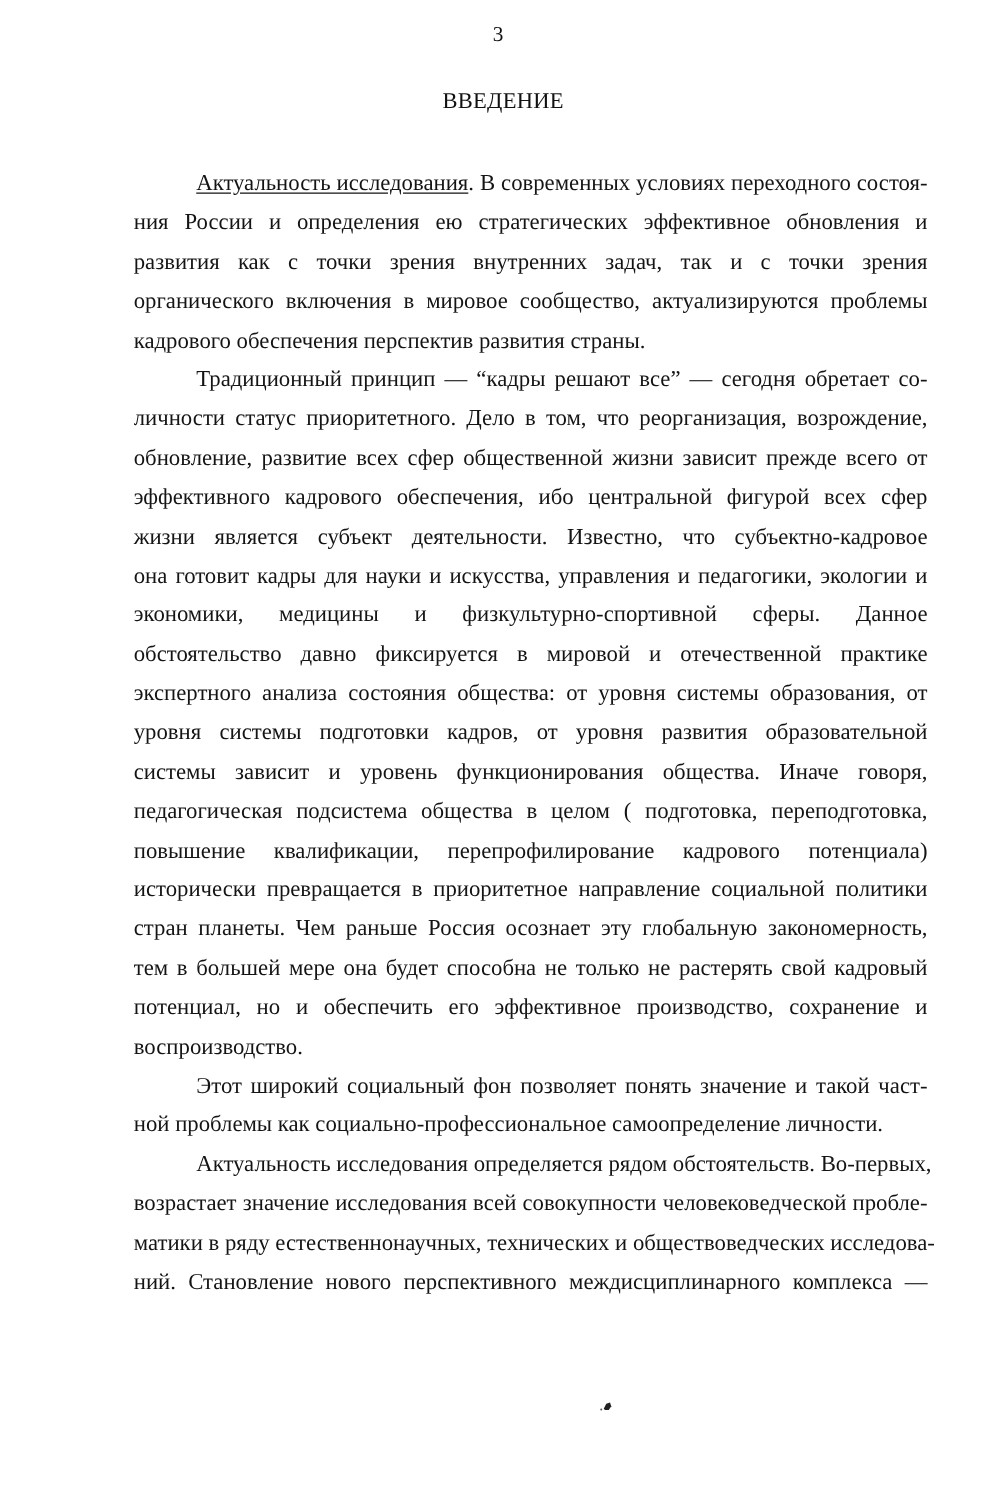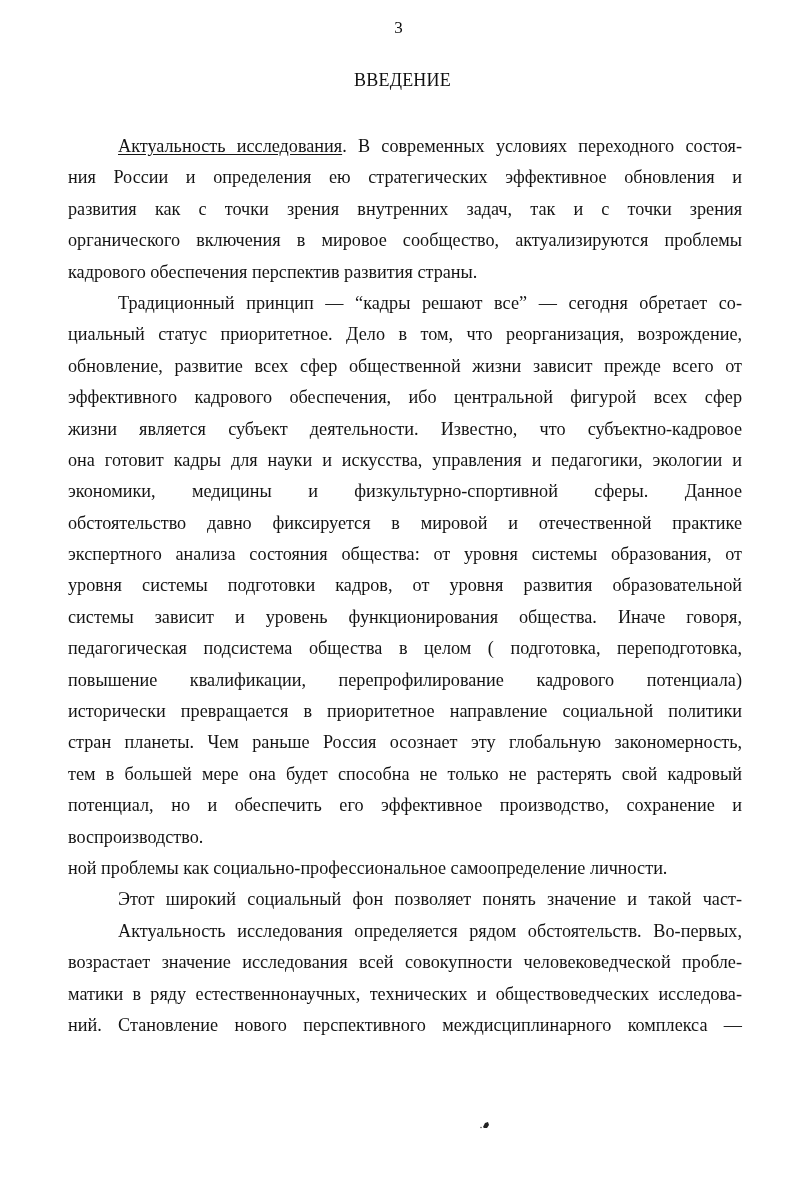--- a/index.html
+++ b/index.html
@@ -10,21 +10,21 @@
     font-family: "Liberation Serif", serif; font-size: 17px; color: #111;
   }
   .title {
     position: absolute; top: 70px; left: 0; width: 805px; text-align: center;
     font-family: "Liberation Serif", serif; font-size: 18px; color: #111; letter-spacing: 0.2px;
   }
   .body {
     position: absolute; left: 68px; top: 131px; width: 674px;
     font-family: "Liberation Serif", serif; font-size: 18.2px; line-height: 31.4px; color: #141414;
   }
-  .line { display: block; white-space: nowrap; text-align: justify; text-align-last: justify; height: 31.4px; }
+  .line { display: block; white-space: nowrap; text-align: justify; text-align-last: justify; height: 31.4px; margin-left: 39px; }
   .line.last { text-align-last: left; }
   .line.indent { padding-left: 50px; }
   .u { text-decoration: underline; text-underline-offset: 2px; }
   .mark {
     position: absolute; left: 480px; top: 1121px; width: 10px; height: 8px;
   }
 </style>
 </head>
 <body>
 
@@ -34,40 +34,40 @@
 
   <div class="body">
 
     <span class="line indent"><span class="u">Актуальность исследования</span><span>. В современных условиях переходного состоя-</span></span>
     <span class="line">ния России и определения ею стратегических эффективное обновления и</span>
     <span class="line">развития как с точки зрения внутренних задач, так и с точки зрения</span>
     <span class="line">органического включения в мировое сообщество, актуализируются проблемы</span>
     <span class="line last">кадрового обеспечения перспектив развития страны.</span>
 
     <span class="line indent">Традиционный принцип — “кадры решают все” — сегодня обретает со-</span>
-    <span class="line">циальный статус приоритетное. Дело в том, что реорганизация, возрождение,</span>
+    <span class="line">личности статус приоритетного. Дело в том, что реорганизация, возрождение,</span>
     <span class="line">обновление, развитие всех сфер общественной жизни зависит прежде всего от</span>
     <span class="line">эффективного кадрового обеспечения, ибо центральной фигурой всех сфер</span>
     <span class="line">жизни является субъект деятельности. Известно, что субъектно-кадровое</span>
     <span class="line">она готовит кадры для науки и искусства, управления и педагогики, экологии и</span>
     <span class="line">экономики, медицины и физкультурно-спортивной сферы. Данное</span>
     <span class="line">обстоятельство давно фиксируется в мировой и отечественной практике</span>
     <span class="line">экспертного анализа состояния общества: от уровня системы образования, от</span>
     <span class="line">уровня системы подготовки кадров, от уровня развития образовательной</span>
     <span class="line">системы зависит и уровень функционирования общества. Иначе говоря,</span>
     <span class="line">педагогическая подсистема общества в целом ( подготовка, переподготовка,</span>
     <span class="line">повышение квалификации, перепрофилирование кадрового потенциала)</span>
     <span class="line">исторически превращается в приоритетное направление социальной политики</span>
     <span class="line">стран планеты. Чем раньше Россия осознает эту глобальную закономерность,</span>
     <span class="line">тем в большей мере она будет способна не только не растерять свой кадровый</span>
     <span class="line">потенциал, но и обеспечить его эффективное производство, сохранение и</span>
     <span class="line last">воспроизводство.</span>
 
+    <span class="line indent">Этот широкий социальный фон позволяет понять значение и такой част-</span>
     <span class="line last">ной проблемы как социально-профессиональное самоопределение личности.</span>
-    <span class="line indent">Этот широкий социальный фон позволяет понять значение и такой част-</span>
 
     <span class="line indent">Актуальность исследования определяется рядом обстоятельств. Во-первых,</span>
     <span class="line">возрастает значение исследования всей совокупности человековедческой пробле-</span>
     <span class="line">матики в ряду естественнонаучных, технических и обществоведческих исследова-</span>
     <span class="line">ний. Становление нового перспективного междисциплинарного комплекса —</span>
   </div>
 
   <svg class="mark" viewBox="0 0 10 8" width="10" height="8">
     <path d="M3 6 L5 2 L8 1 L9 4 L7 7 L4 7 Z" fill="#222"></path>
     <circle cx="1" cy="6.5" r="0.8" fill="#555"></circle>

